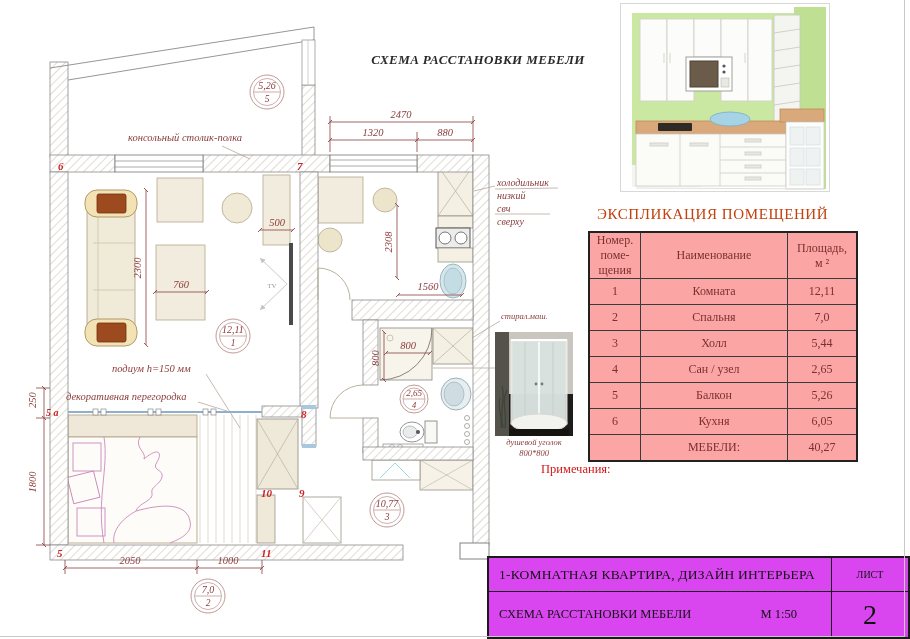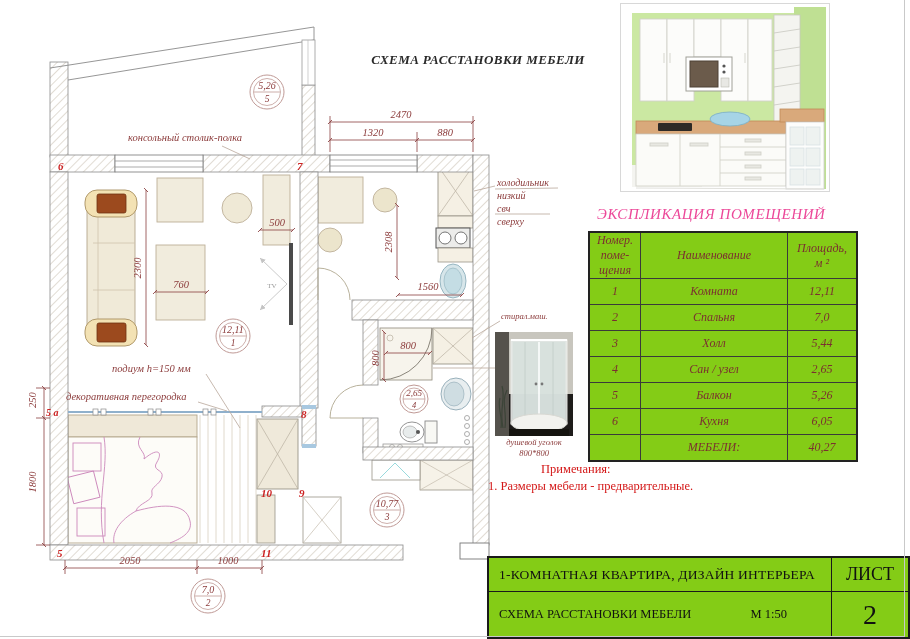--- a/index.html
+++ b/index.html
@@ -12,55 +12,55 @@
 
   
   .sheet-title{
     left:358px;top:52px;width:240px;text-align:center;
     font-size:13px;font-style:italic;font-weight:bold;color:#2a2a2a;letter-spacing:.4px;
   }
 
   
   .legend-title{
     left:597px;top:206px;width:245px;
-    font-size:15px;font-style:italic;color:#ec4899;letter-spacing:.6px;white-space:nowrap;
+    font-size:15px;color:#c2410c;letter-spacing:.6px;white-space:nowrap;
   }
 
   
   table.legend{
-    left:588px;top:231px;border-collapse:collapse;background:#84cc16;
-    border:2px solid #222;color:#7b3030;font-style:italic;
+    left:588px;top:231px;border-collapse:collapse;background:#fca5a5;
+    border:2px solid #222;color:#7b3030;
   }
   table.legend th, table.legend td{
     border:1px solid #3a3a3a;text-align:center;vertical-align:middle;
     font-size:12px;font-weight:normal;padding:0 3px;
   }
   table.legend th{white-space:pre-line;line-height:1.25;height:42px;}
   table.legend td{height:25px;}
   .col-num{width:44px;} .col-name{width:140px;} .col-area{width:62px;margin-top:15px;}
   td.total-label{text-align:right;padding-right:8px;}
 
   
   .notes{
     left:488px;top:461px;width:402px;color:#d41818;
     font-size:12.5px;line-height:17px;
   }
   .notes .heading{margin-left:53px;}
 
   
   .titleblock{
-    left:487px;top:556px;width:419px;height:79px;background:#84cc16;
+    left:487px;top:556px;width:419px;height:79px;background:#d946ef;
     border:2px solid #1a1a1a;display:grid;
     grid-template-columns:343px 1fr;grid-template-rows:34px 1fr;color:#111;
   }
   .tb-c{display:flex;align-items:center;}
   .tb-project{border-right:1.5px solid #1a1a1a;border-bottom:1.5px solid #1a1a1a;padding-left:10px;font-size:13.5px;letter-spacing:.2px;}
-  .tb-list{border-bottom:1.5px solid #1a1a1a;justify-content:center;font-size:18px;}
+  .tb-list{border-bottom:1.5px solid #1a1a1a;justify-content:center;font-size:10px;}
   .tb-drawing{border-right:1.5px solid #1a1a1a;padding-left:10px;font-size:12.5px;}
-  .tb-scale{margin-left:auto;margin-right:44px;font-family:Liberation Serif, serif;}
+  .tb-scale{margin-left:auto;margin-right:34px;font-family:Liberation Serif, serif;}
   .tb-sheetnum{justify-content:center;font-size:28px;}
 
   
   .edge-right{left:904px;top:0;width:0;height:636px;border-left:1px solid #c9c9c9;}
   .edge-bottom{left:0;top:636px;width:905px;height:0;border-top:1px solid #c9c9c9;}
 </style>
 </head>
 <body>
 
 <svg class="abs" style="left:0;top:0;" width="570" height="639" viewBox="0 0 570 639">
@@ -511,21 +511,20 @@
   <tr>
     <td></td>
     <td class="total-label">МЕБЕЛИ:</td>
     <td>40,27</td>
   </tr>
 </tbody>
   </table>
 
 <div class="abs notes">
   <div class="heading">Примечания:</div>
-  <div>1. Размеры мебели - предварительные.</div>
 </div>
 
 <div class="abs titleblock">
   <div class="tb-c tb-project">1-КОМНАТНАЯ КВАРТИРА, ДИЗАЙН ИНТЕРЬЕРА</div>
   <div class="tb-c tb-list">ЛИСТ</div>
   <div class="tb-c tb-drawing">
     <span>СХЕМА РАССТАНОВКИ МЕБЕЛИ</span>
     <span class="tb-scale">М 1:50</span>
   </div>
   <div class="tb-c tb-sheetnum">2</div>

